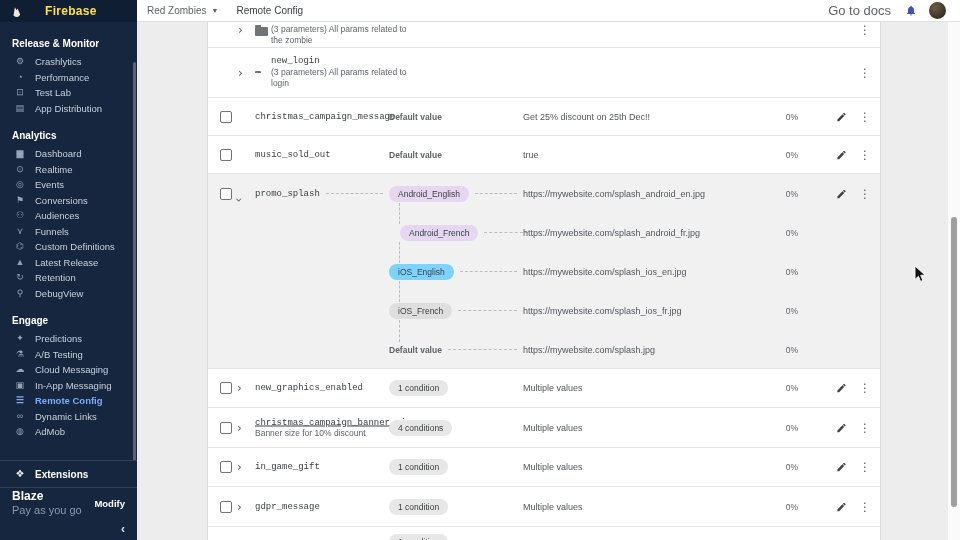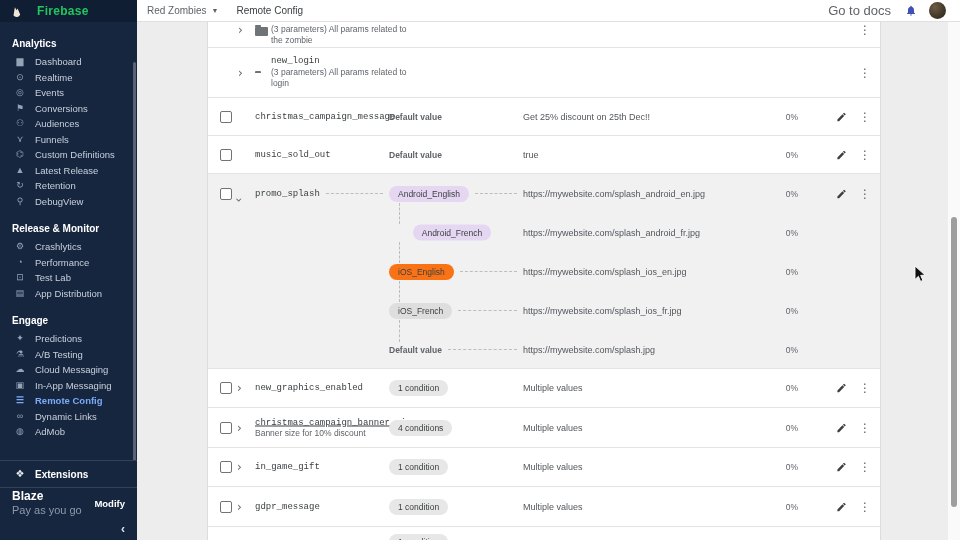--- a/index.html
+++ b/index.html
@@ -1,21 +1,21 @@
 <!DOCTYPE html>
 <html><head>
 <meta charset="utf-8">
 <style>
   * { margin:0; padding:0; box-sizing:border-box; }
   html,body { width:960px; height:540px; overflow:hidden; font-family:"Liberation Sans", sans-serif; background:#ededee; }
 
   
   .sidebar { position:absolute; left:0; top:0; width:137px; height:540px; background:#17263f; color:#c7d0dc; display:flex; flex-direction:column; z-index:5; }
   .logo-bar { height:22px; background:#101e33; display:flex; align-items:center; padding-left:10px; flex:0 0 auto; }
-  .logo-bar .brand { color:#22c55e; font-size:12px; font-weight:bold; letter-spacing:.3px; margin-left:14px; }
+  .logo-bar .brand { color:#fde047; font-size:12px; font-weight:bold; letter-spacing:.3px; margin-left:22px; }
   .nav { flex:1 1 auto; overflow:hidden; position:relative; padding-top:6px; }
   .nav-section { padding:6px 0 4px 0; }
   .nav-header { color:#fff; font-weight:bold; font-size:10px; padding:4px 0 5px 12px; }
   .nav-item { display:flex; align-items:center; height:15.5px; padding-left:13px; font-size:9.5px; color:#c7d0dc; cursor:pointer; }
   .nav-icon { width:14px; margin-right:8px; font-size:9px; color:#95a3b6; text-align:center; line-height:1; }
   .nav-item.active, .nav-item.active .nav-icon { color:#7baaf7; font-weight:bold; }
   .side-scrollbar { position:absolute; right:1px; top:40px; width:3px; height:412px; background:rgba(255,255,255,.28); border-radius:2px; }
   .ext-row { border-top:1px solid rgba(255,255,255,.12); border-bottom:1px solid rgba(255,255,255,.12); height:28px; display:flex; align-items:center; padding-left:13px; flex:0 0 auto; }
   .ext-row .nav-icon { font-size:10px; color:#e8eaed; }
   .ext-label { color:#fff; font-weight:bold; font-size:10px; }
@@ -46,21 +46,21 @@
   .chev.down { display:inline-block; transform:rotate(90deg); }
   .folder { width:13px; height:9px; background:#6f7479; border-radius:1px; position:relative; }
   .folder:before { content:""; position:absolute; left:0; top:-2px; width:6px; height:2px; background:#6f7479; border-radius:1px 1px 0 0; }
   .pname { font-family:"Liberation Mono", monospace; font-size:9px; color:#3c4043; white-space:nowrap; }
   .pname.link { text-decoration:underline; cursor:pointer; }
   .sub { font-size:8.5px; color:#5f6368; line-height:11px; }
   .cond-text { font-size:8.5px; color:#5f6368;font-weight:bold; }
   .chip { display:inline-flex; align-items:center; height:16px; padding:0 9px; border-radius:8px; font-size:8.5px; color:#3c4043; white-space:nowrap; }
   .chip.cond { background:#e7e7e7; }
   .chip.purple { background:#e5d7f2; }
-  .chip.peach { background:#f97316; }
+  .chip.peach { background:#7dd3fc; }
   .chip.gray { background:#dedede; }
   .val { font-size:9px; color:#53575b; white-space:nowrap; }
   .pct { font-size:8.5px; color:#5f6368; }
   .dots { font-size:12px; color:#5f6368; cursor:pointer; line-height:1; font-family:"DejaVu Sans", sans-serif; }
   .pencil { cursor:pointer; display:flex; }
   .col-check { left:12px; } .col-chev { left:29px; } .col-name { left:47px; }
   .col-cond { left:181px; } .col-val { left:315px; }
   .col-pct { right:82px; } .col-pencil { left:628px; } .col-dots { left:651px; }
   .dash { border-top:1px dashed #bdbdbd; height:0; flex:1 1 auto; margin:0 6px; }
   .flexzone { position:absolute; top:50%; transform:translateY(-50%); display:flex; align-items:center; }
@@ -82,20 +82,40 @@
 <div class="sidebar">
   <div class="logo-bar">
     <svg width="13" height="15" viewBox="0 0 24 24">
         <path d="M6.5 19.5 9 4l3.2 5.8L14 6.5l4.8 11a7.2 7.2 0 0 1-12.3 2z" fill="#efe6d6"></path>
       </svg>
     <span class="brand">Firebase</span>
   </div>
 
   <div class="nav">
     <div class="nav-section">
+      <div class="nav-header">Release &amp; Monitor</div>
+      <div class="nav-item">
+          <span class="nav-icon">⚙</span>
+          <span>Crashlytics</span>
+        </div>
+      <div class="nav-item">
+          <span class="nav-icon">◔</span>
+          <span>Performance</span>
+        </div>
+      <div class="nav-item">
+          <span class="nav-icon">⊡</span>
+          <span>Test Lab</span>
+        </div>
+      <div class="nav-item">
+          <span class="nav-icon">▤</span>
+          <span>App Distribution</span>
+        </div>
+    </div>
+
+    <div class="nav-section">
       <div class="nav-header">Analytics</div>
       <div class="nav-item">
           <span class="nav-icon">▆</span>
           <span>Dashboard</span>
         </div>
       <div class="nav-item">
           <span class="nav-icon">⊙</span>
           <span>Realtime</span>
         </div>
       <div class="nav-item">
@@ -122,40 +142,20 @@
           <span class="nav-icon">▲</span>
           <span>Latest Release</span>
         </div>
       <div class="nav-item">
           <span class="nav-icon">↻</span>
           <span>Retention</span>
         </div>
       <div class="nav-item">
           <span class="nav-icon">⚲</span>
           <span>DebugView</span>
-        </div>
-    </div>
-
-    <div class="nav-section">
-      <div class="nav-header">Release &amp; Monitor</div>
-      <div class="nav-item">
-          <span class="nav-icon">⚙</span>
-          <span>Crashlytics</span>
-        </div>
-      <div class="nav-item">
-          <span class="nav-icon">◔</span>
-          <span>Performance</span>
-        </div>
-      <div class="nav-item">
-          <span class="nav-icon">⊡</span>
-          <span>Test Lab</span>
-        </div>
-      <div class="nav-item">
-          <span class="nav-icon">▤</span>
-          <span>App Distribution</span>
         </div>
     </div>
 
     <div class="nav-section">
       <div class="nav-header">Engage</div>
       <div class="nav-item">
           <span class="nav-icon">✦</span>
           <span>Predictions</span>
         </div>
       <div class="nav-item">
@@ -288,21 +288,21 @@
         <span class="val vc col-val">https://mywebsite.com/splash_android_en.jpg</span>
         <span class="pct vc col-pct">0%</span>
         <span class="pencil vc col-pencil">
             <svg width="11" height="11" viewBox="0 0 24 24">
               <path d="M3 17.25V21h3.75L17.8 9.94l-3.75-3.75L3 17.25zM20.7 7.04a1 1 0 0 0 0-1.41l-2.34-2.34a1 1 0 0 0-1.41 0l-1.83 1.83 3.75 3.75 1.83-1.83z" fill="#3c4043"></path>
             </svg>
           </span>
         <span class="dots vc col-dots">⋮</span>
       </div>
       <div class="subrow">
-        <div class="flexzone" style="left:177px; width:134px;flex-direction:column;">
+        <div class="flexzone" style="left:192px; width:134px;">
           <span class="chip purple">Android_French</span>
           <span class="dash"></span>
         </div>
         <span class="val vc col-val">https://mywebsite.com/splash_android_fr.jpg</span>
         <span class="pct vc col-pct">0%</span>
       </div>
       <div class="subrow">
         <div class="flexzone" style="left:181px; width:134px;">
           <span class="chip peach">iOS_English</span>
           <span class="dash"></span>

